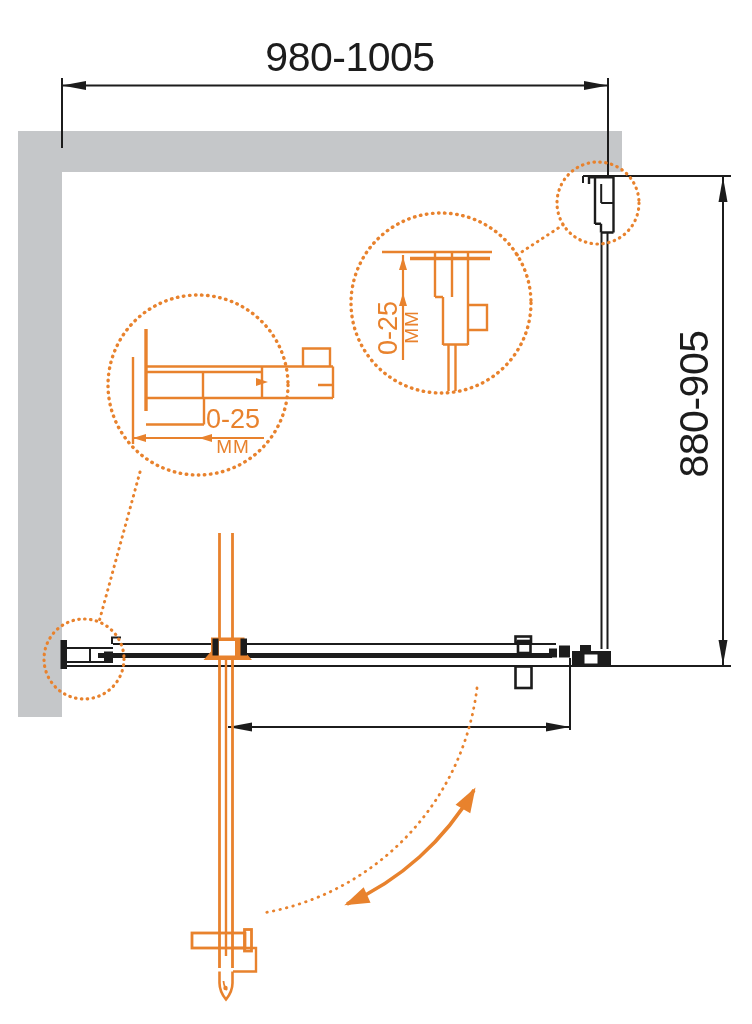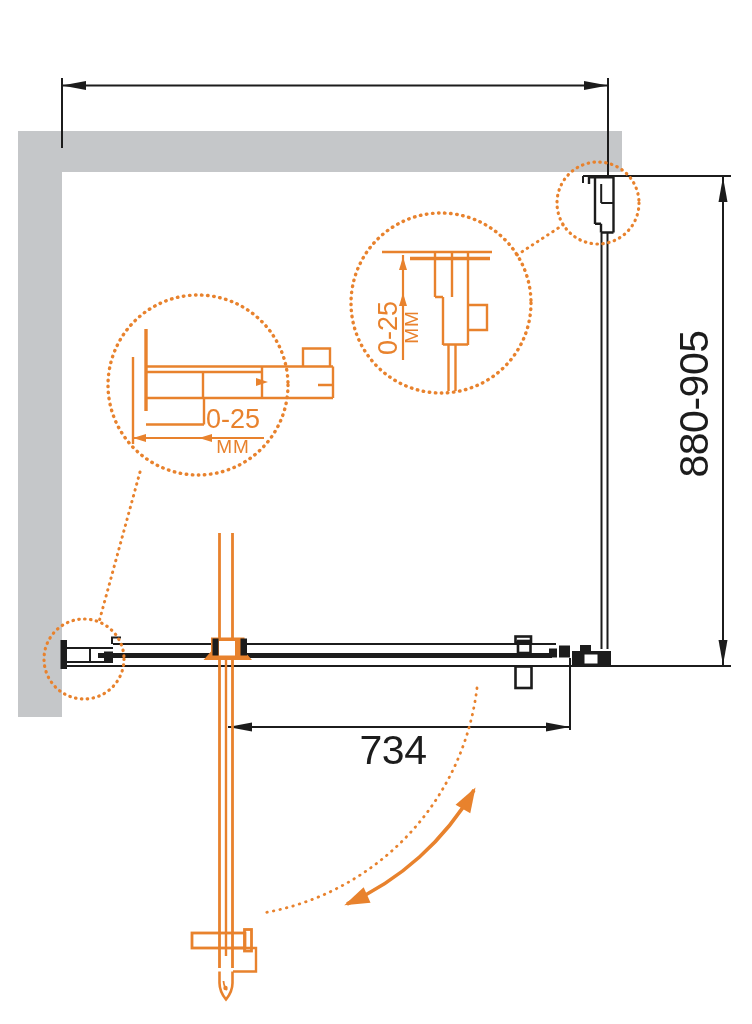--- a/index.html
+++ b/index.html
@@ -160,24 +160,24 @@
       <path class="os" stroke-width="2.4" d="M382,252 H492"></path>
       <path class="os" stroke-width="3.4" d="M410,258.5 H490"></path>
       <path class="os" stroke-width="2.4" d="M435,252 V297 M435,297 H443 M443,297 V345 M443,344.5 H468 M468,252 V345 M452,252 V297
                M468,305 H487 V330 H468 M448.5,345 V391 M455.5,345 V391"></path>
       <path class="os" stroke-width="2.2" d="M403,255 V360"></path>
       <polygon class="of" points="403,257 399,270 407,270"></polygon>
       <polygon class="of" points="403,293 399,306 407,306"></polygon>
     </g>
   </svg>
 
+  <div class="lbl dim center" style="left:230px;top:37px;width:240px;">980-1005</div>
 
   <div class="lbl dim rot" style="left:694px;top:404px;">880-905</div>
 
-  <div class="lbl dim center" style="left:343px;top:730px;width:100px;">734</div>
 
   <div class="lbl co co-range" style="left:200px;top:406px;width:66px;text-align:center;">0-25</div>
   <div class="lbl co co-unit" style="left:205px;top:437px;width:56px;text-align:center;">ММ</div>
 
   <div class="lbl co co-range rot" style="left:388px;top:328px;">0-25</div>
   <div class="lbl co co-unit rot" style="left:411px;top:327px;">ММ</div>
 
 </div>
 
 </body></html>

